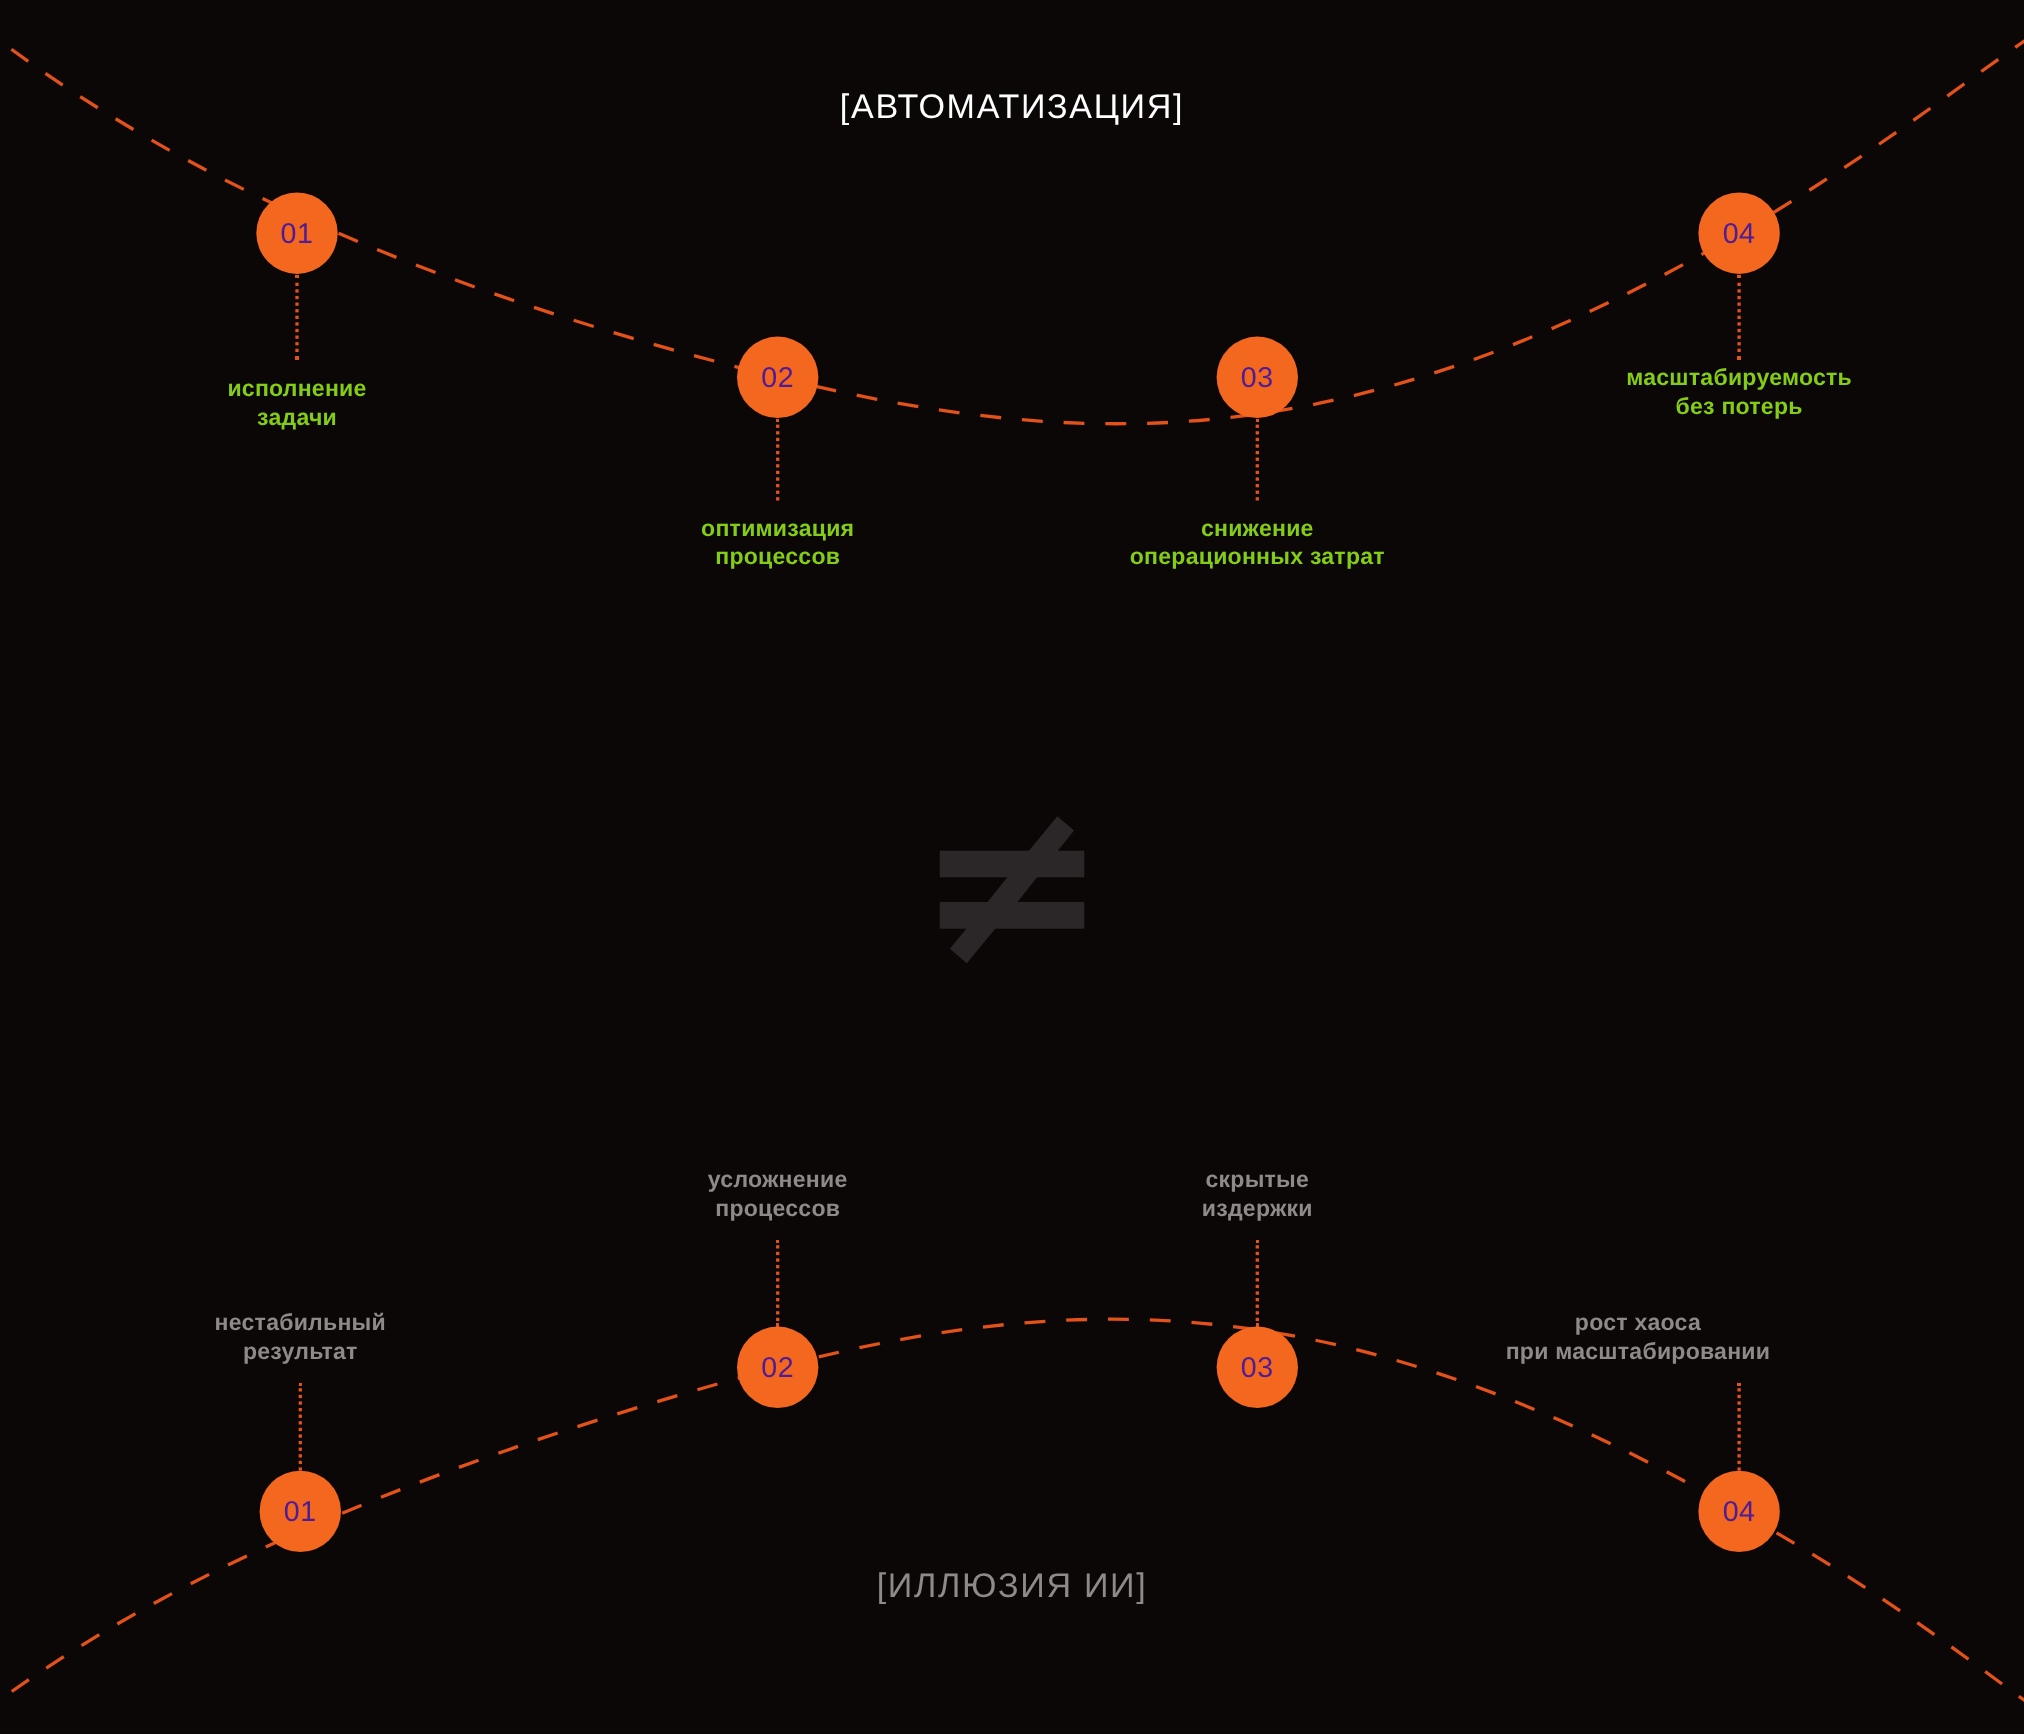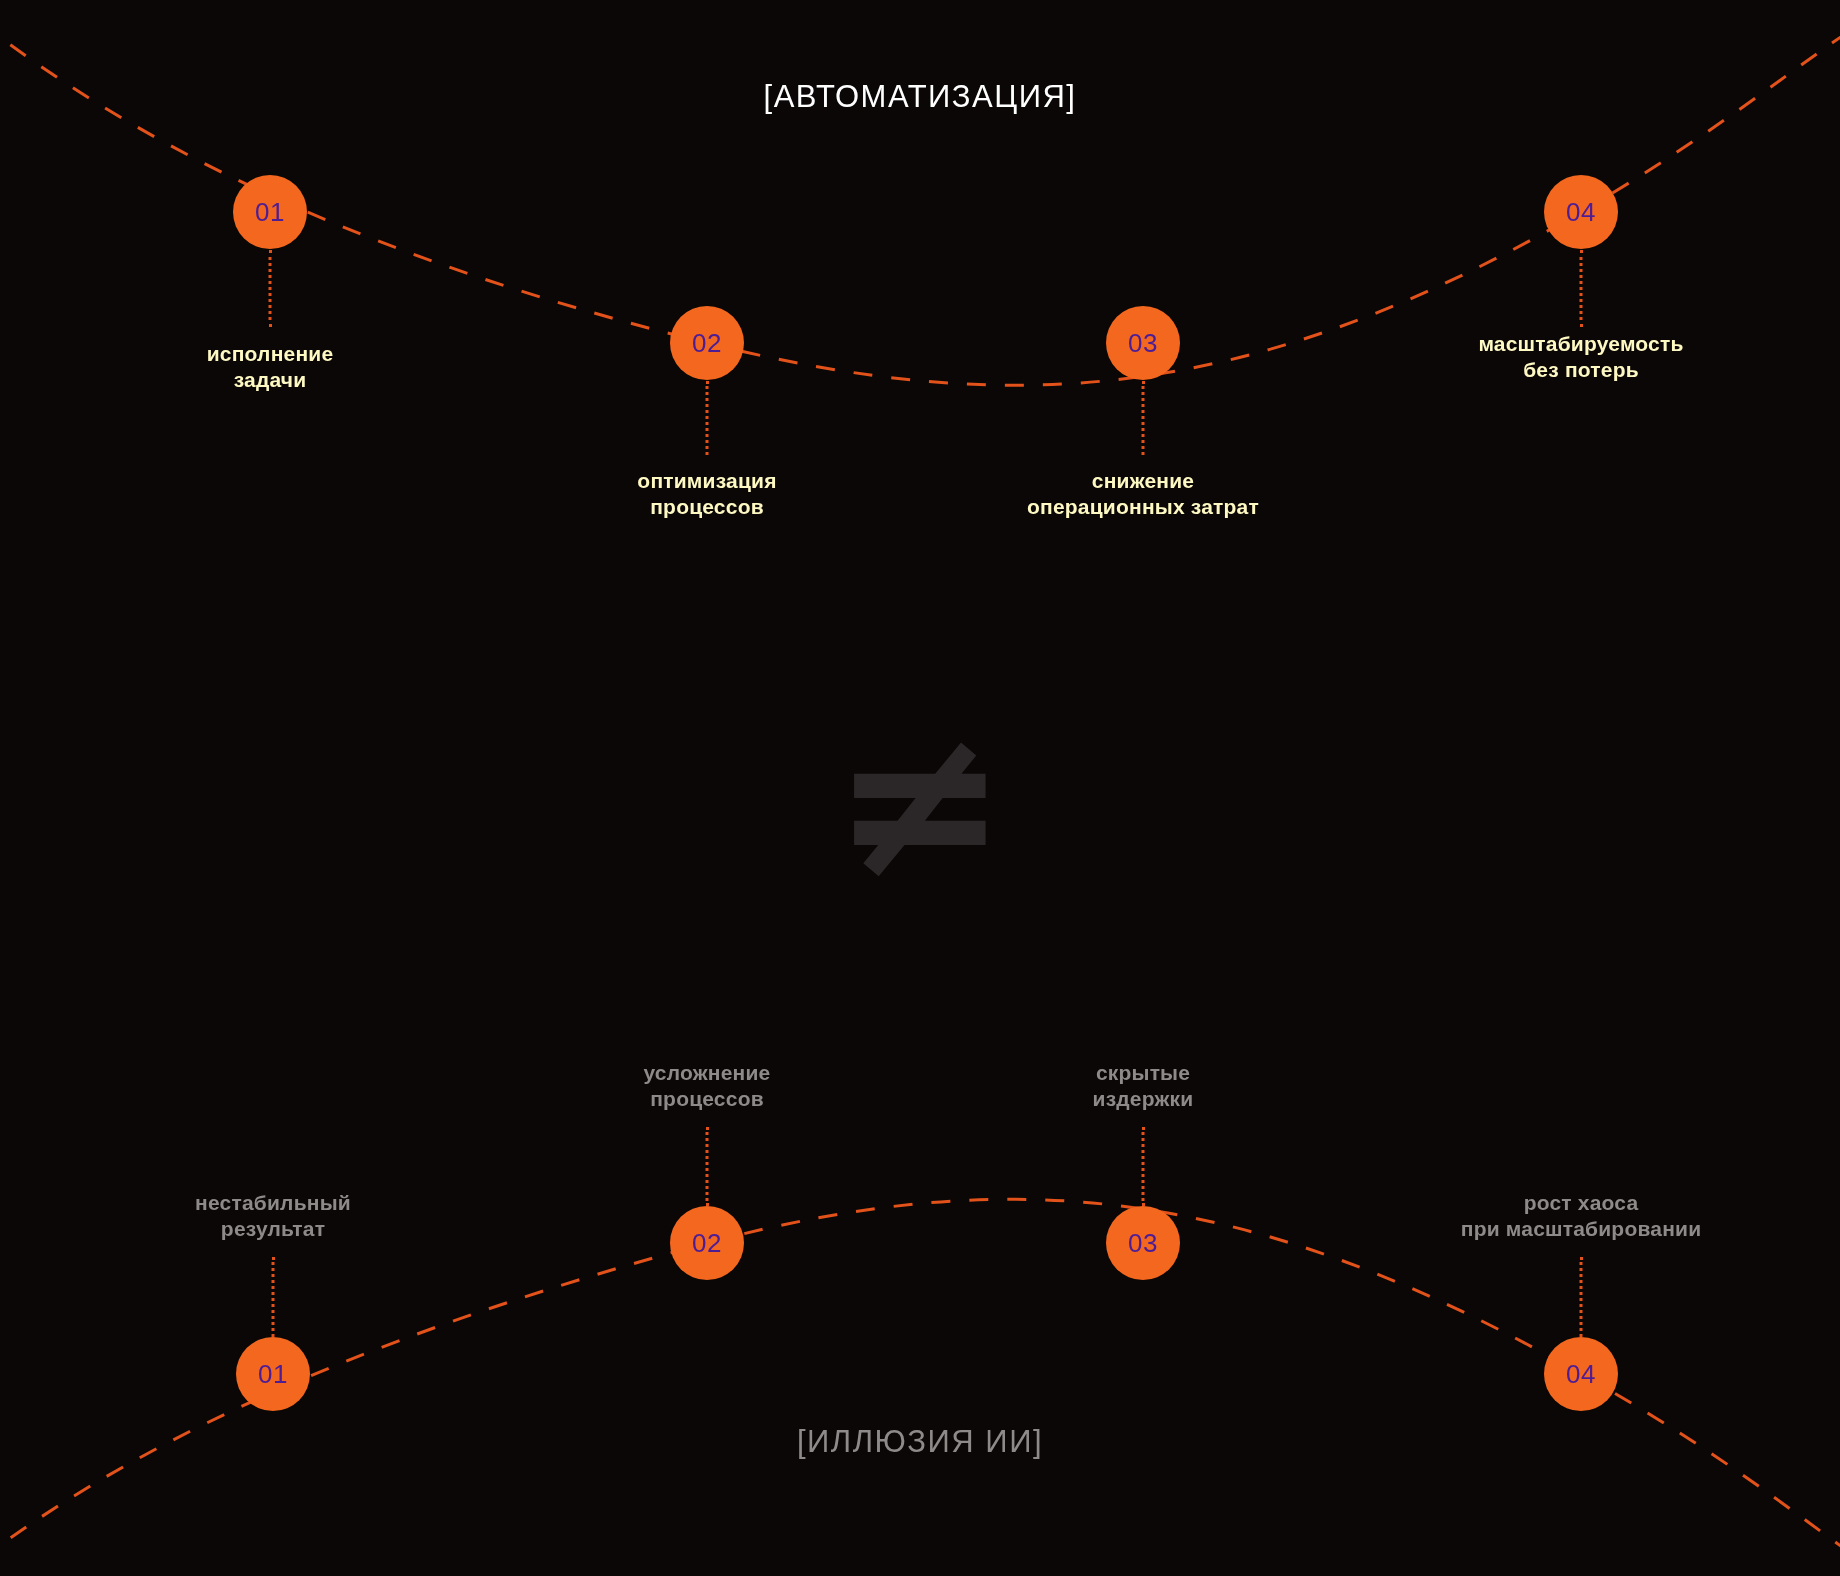--- a/index.html
+++ b/index.html
@@ -80,21 +80,21 @@
     position: absolute;
     text-align: center;
     font-size: 21px;
     line-height: 1.22;
     font-weight: 700;
     letter-spacing: 0.2px;
     transform: translateX(-50%);
     white-space: pre-line;
     width: 520px;
   }
-  .caption.light { color: #fef9c3; }
+  .caption.light { color: #84cc16; }
   .caption.muted { color: #8d8a89; }
   
   #neq {
     position: absolute;
     left: 50%;
     top: 803px;
     transform: translate(-50%, -50%);
     color: #2b2728;
     font-size: 210px;
     line-height: 1;
@@ -161,17 +161,17 @@
       <div class="stem" style="left: 1143px; top: 1127px; height: 79px;"></div>
       <div class="node" style="left: 1143px; top: 1243px; background: rgb(244, 103, 31);">
         <span class="node-label">03</span>
       </div>
       <div class="caption muted" style="left: 1143px; top: 1060px;">скрытые
 издержки</div>
       <div class="stem" style="left: 1581px; top: 1257px; height: 80px;"></div>
       <div class="node" style="left: 1581px; top: 1374px; background: rgb(244, 103, 31);">
         <span class="node-label">04</span>
       </div>
-      <div class="caption muted" style="left: 1581px; top: 1190px;">рост хаоса
+      <div class="caption muted" style="left: 1489px; top: 1190px;">рост хаоса
 при масштабировании</div>
     </div>
 
 </div>
 
 </body></html>

